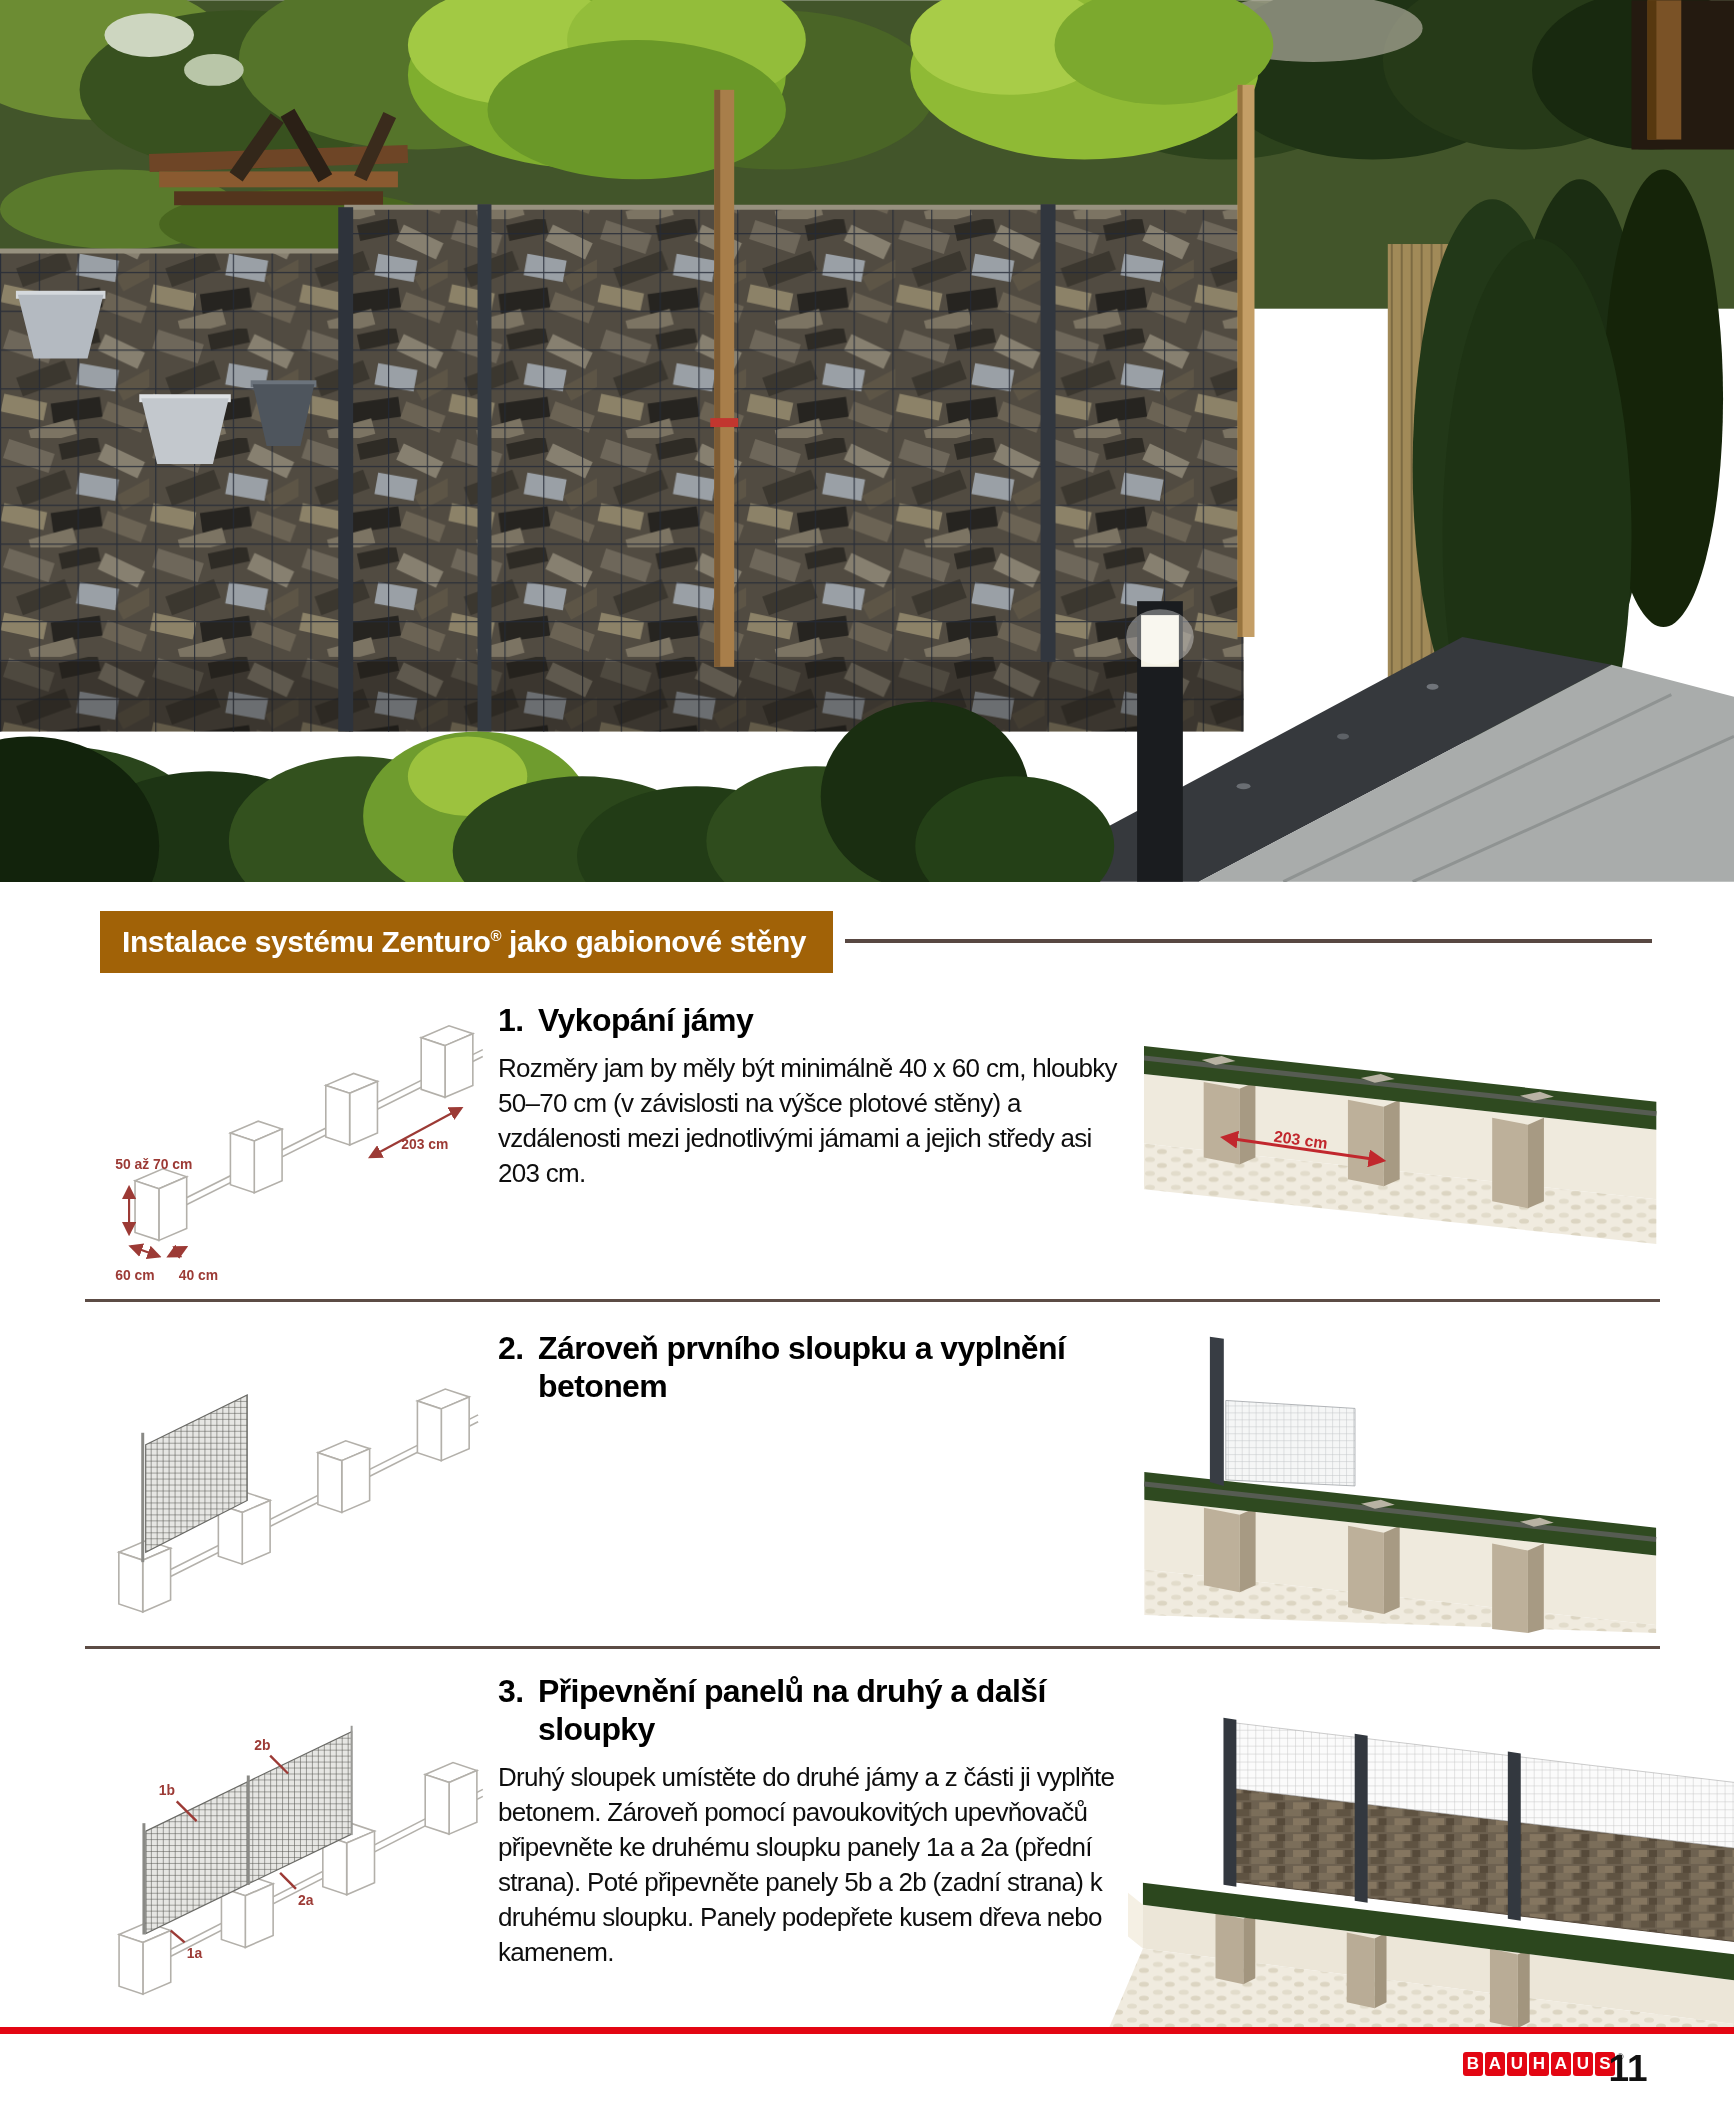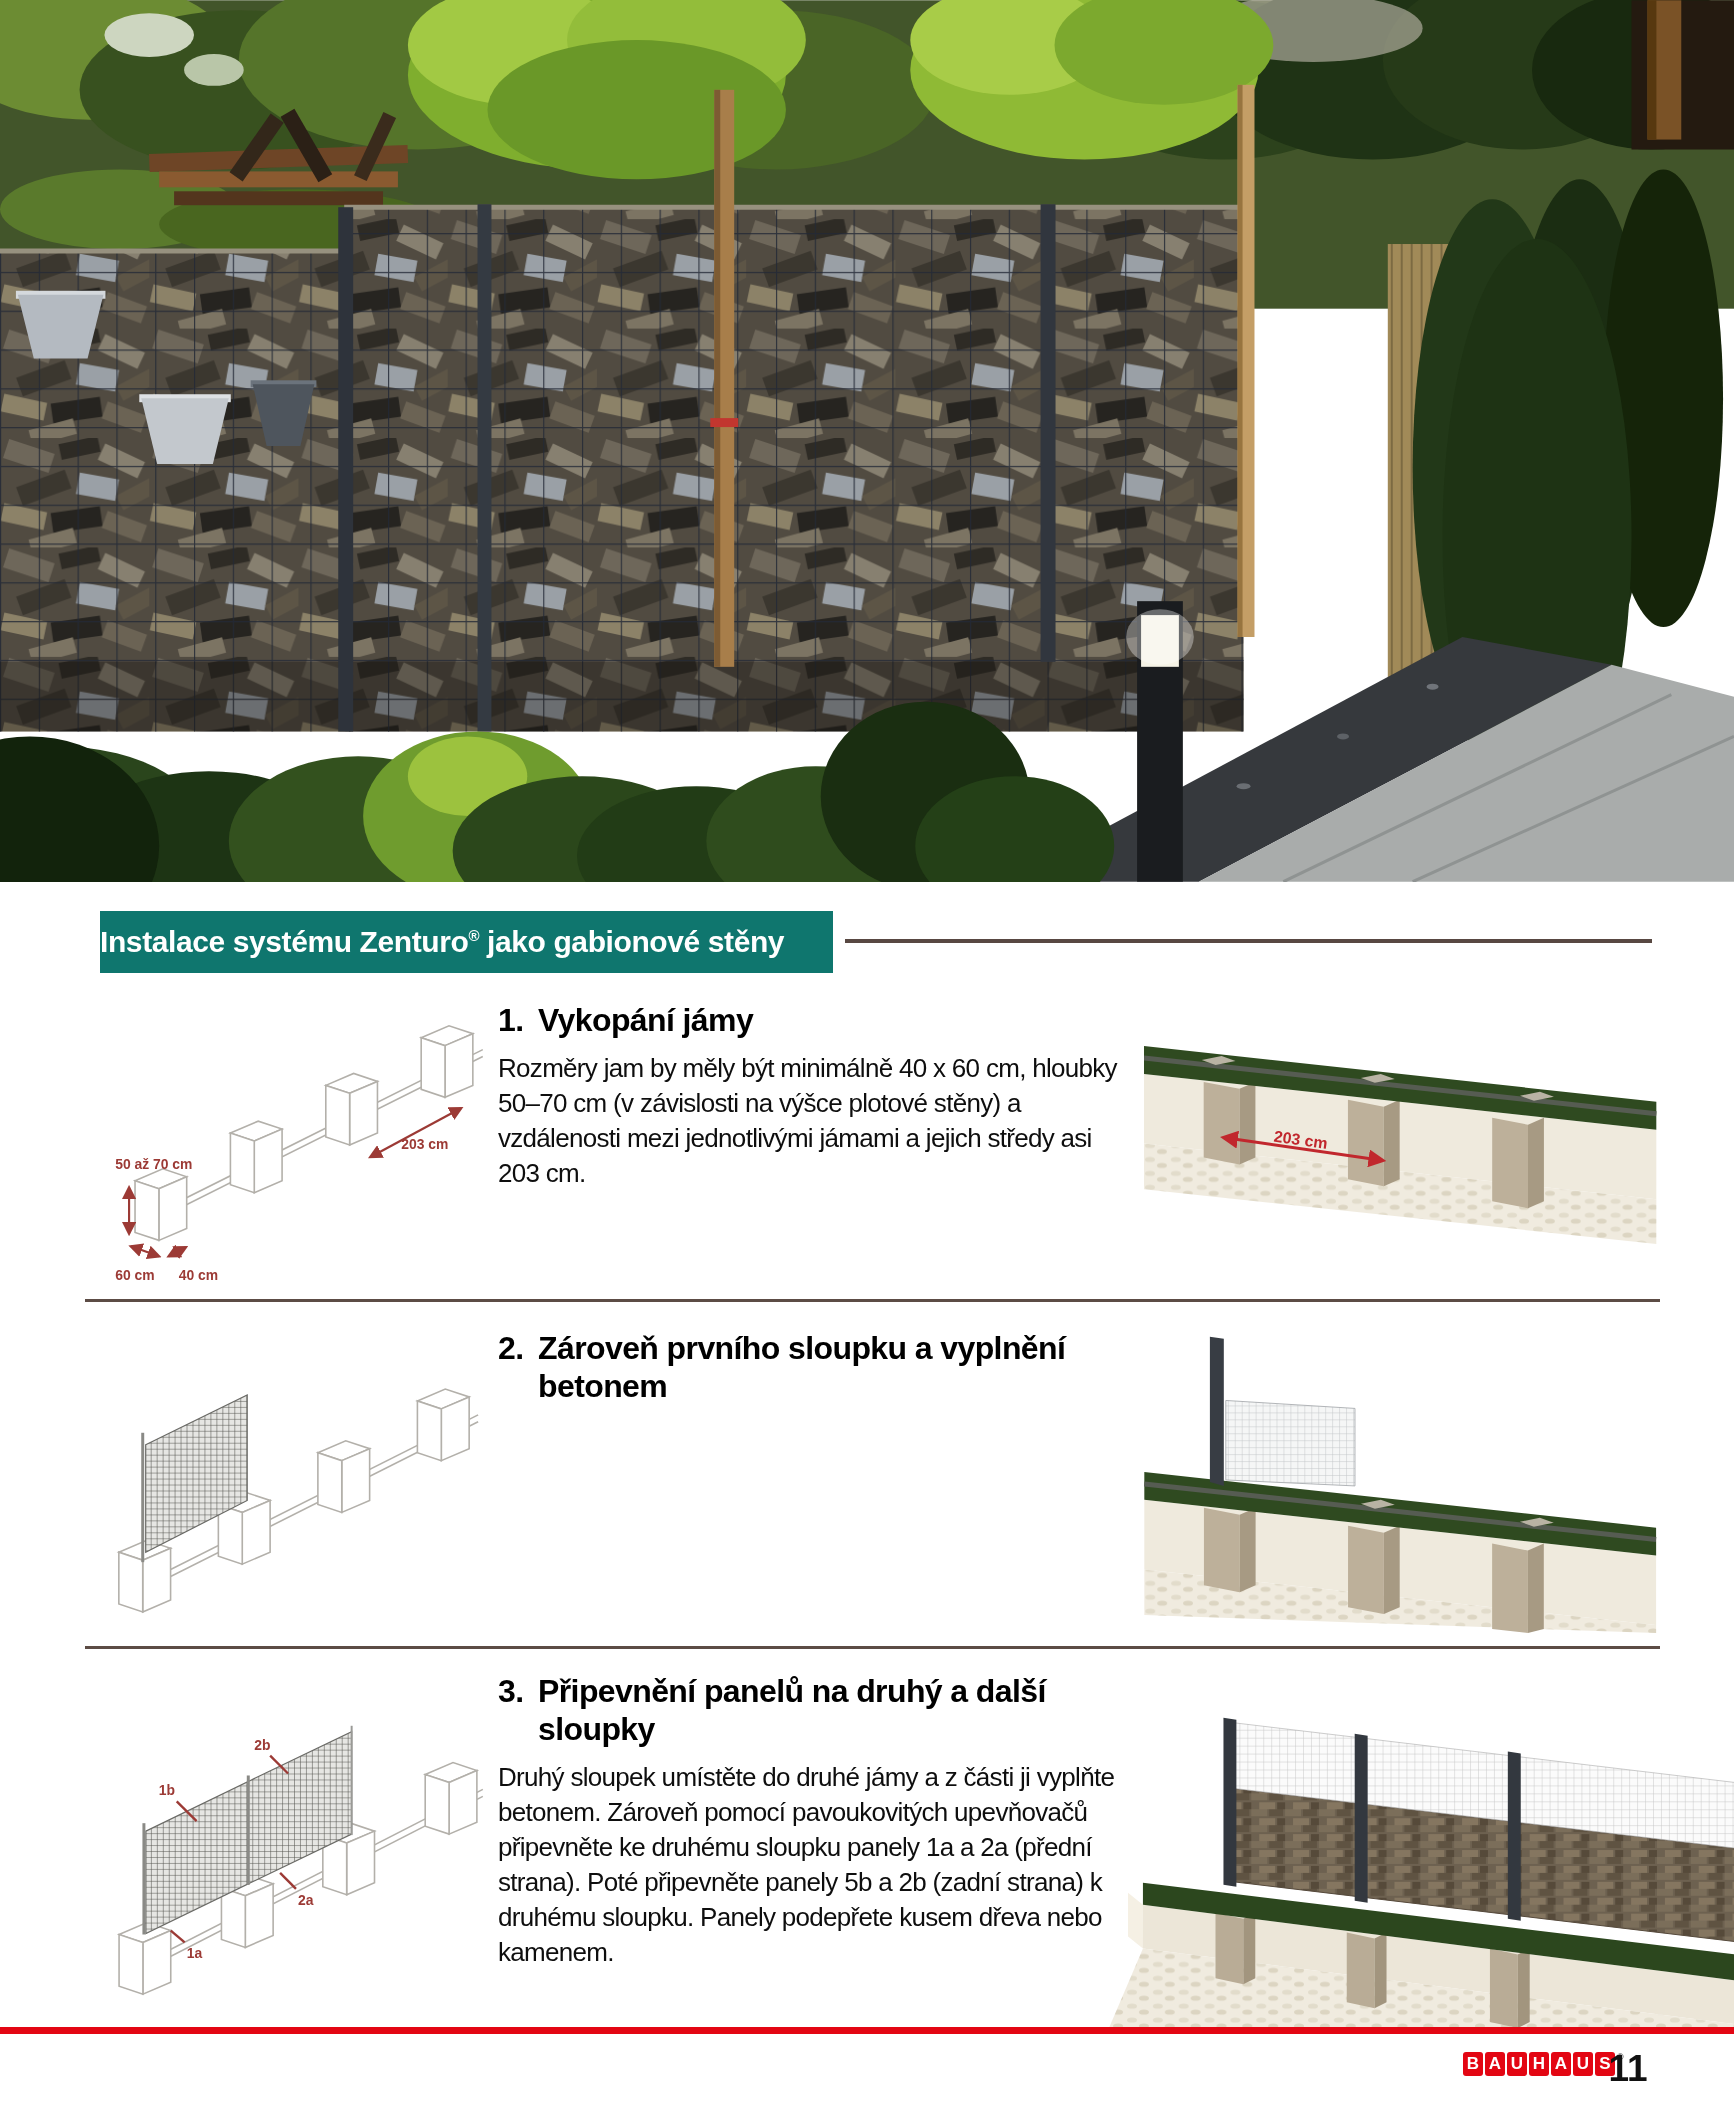--- a/index.html
+++ b/index.html
@@ -3,22 +3,22 @@
 <meta charset="utf-8">
 <style>
   html,body{margin:0;padding:0;background:#ffffff;}
   .page{position:relative;width:1734px;height:2113px;background:#fff;overflow:hidden;
         font-family:"Liberation Sans",sans-serif;}
 
   
   .photo{position:absolute;top:0;left:0;width:1734px;height:882px;display:block;}
 
   
-  .banner{position:absolute;top:911px;left:100px;width:733px;height:62px;background:#0f766e;
-          color:#fff;font-weight:bold;font-size:30px;line-height:62px;
+  .banner{position:absolute;top:911px;left:100px;width:733px;height:62px;background:#a16207;
+          color:#fff;font-weight:bold;font-size:30px;line-height:62px;padding-left:22px;
           box-sizing:border-box;letter-spacing:-0.4px;white-space:nowrap;}
   .banner .reg{font-size:15px;vertical-align:super;line-height:0;}
   .banner-line{position:absolute;top:939px;left:845px;width:807px;height:4px;background:#584842;}
 
   
   .step-text{position:absolute;width:645px;color:#0e0e0e;}
   .step-text h3{margin:0 0 12px 0;font-size:32px;line-height:38px;letter-spacing:-0.6px;
                 display:flex;color:#000;font-weight:bold;}
   .step-text h3 .num{flex:none;width:40px;}
   .step-text p{margin:0 8px 18px 0;font-size:26px;line-height:35px;letter-spacing:-0.7px;}

